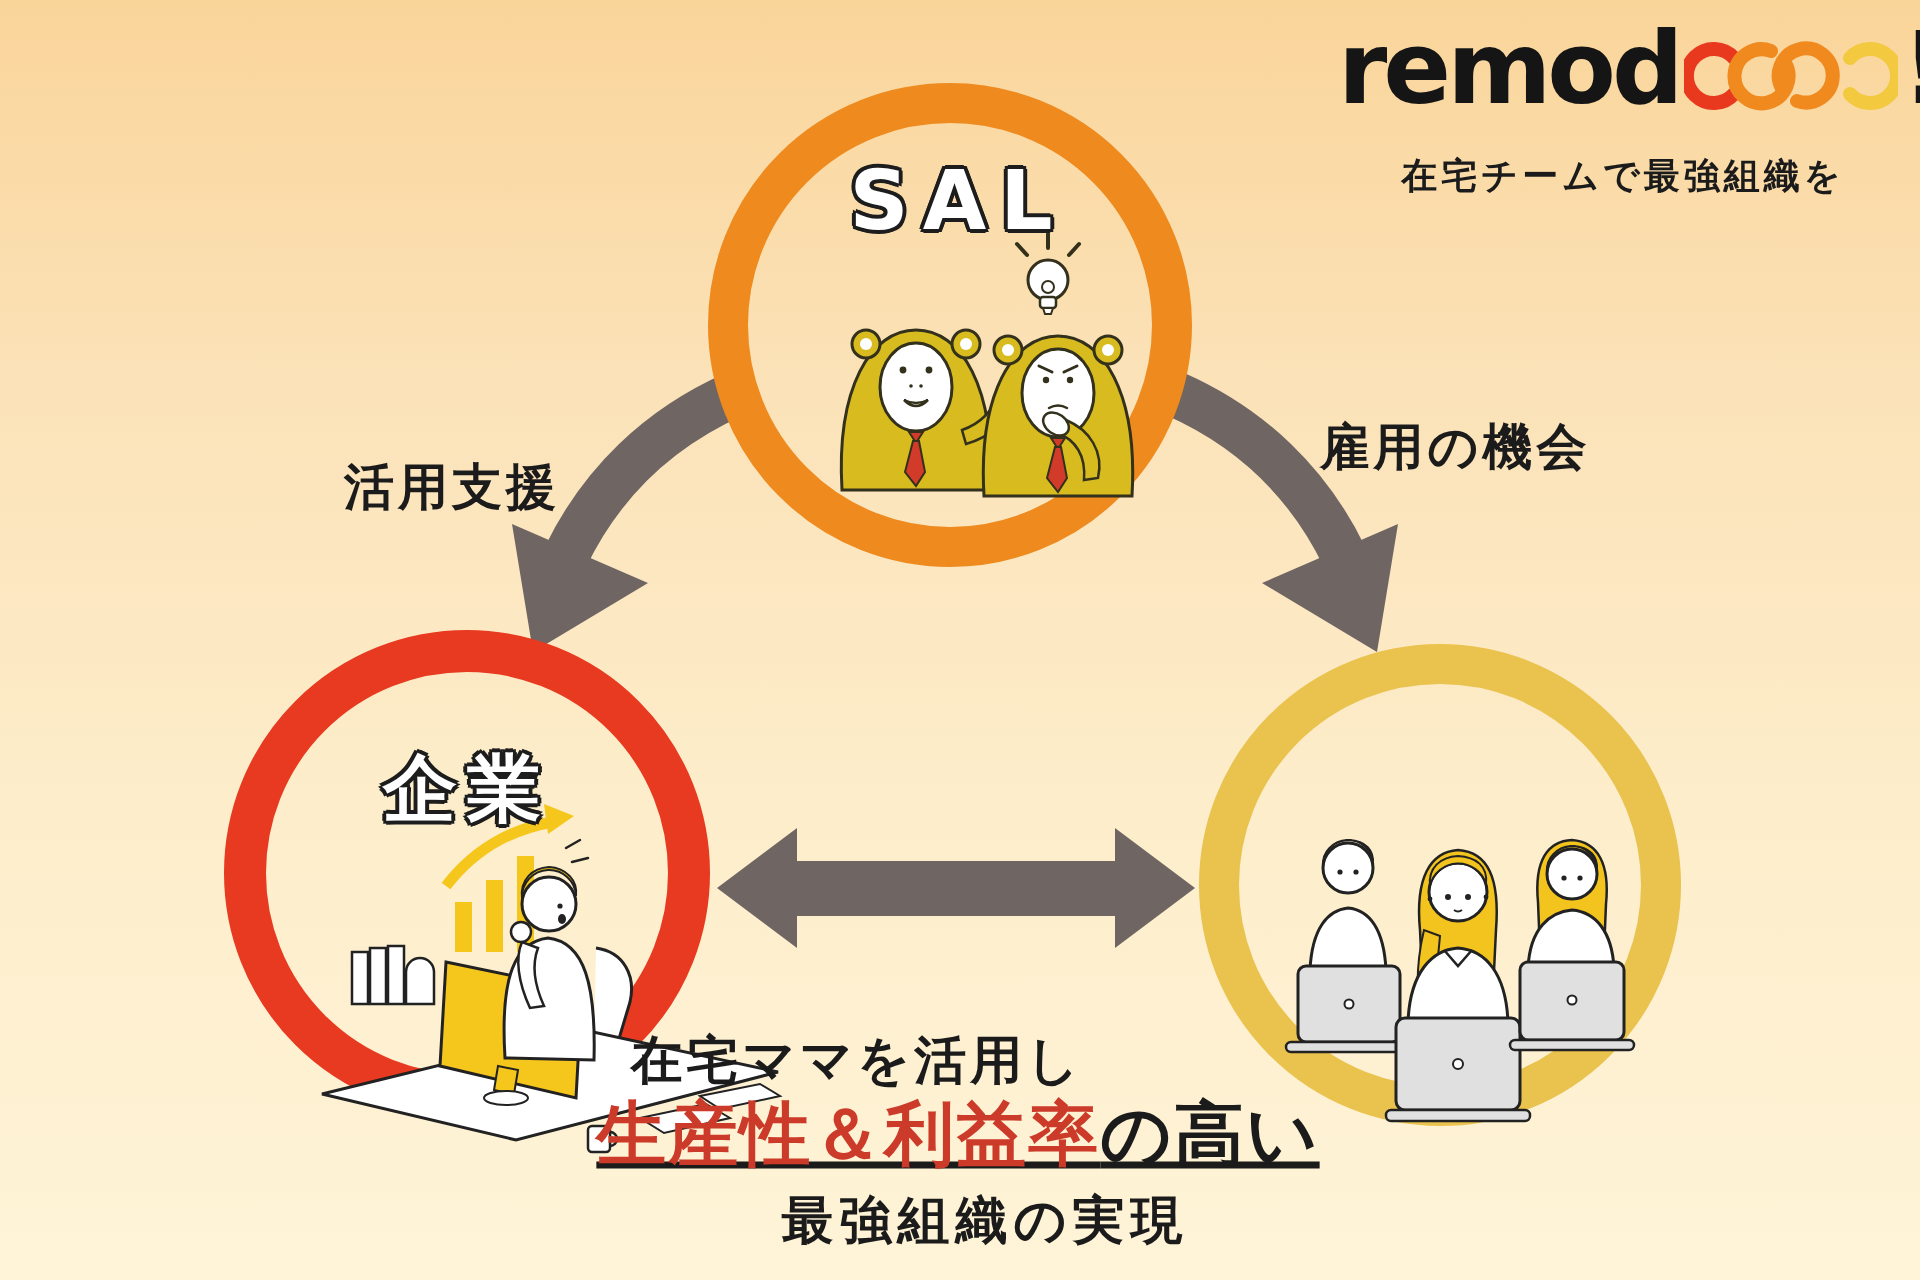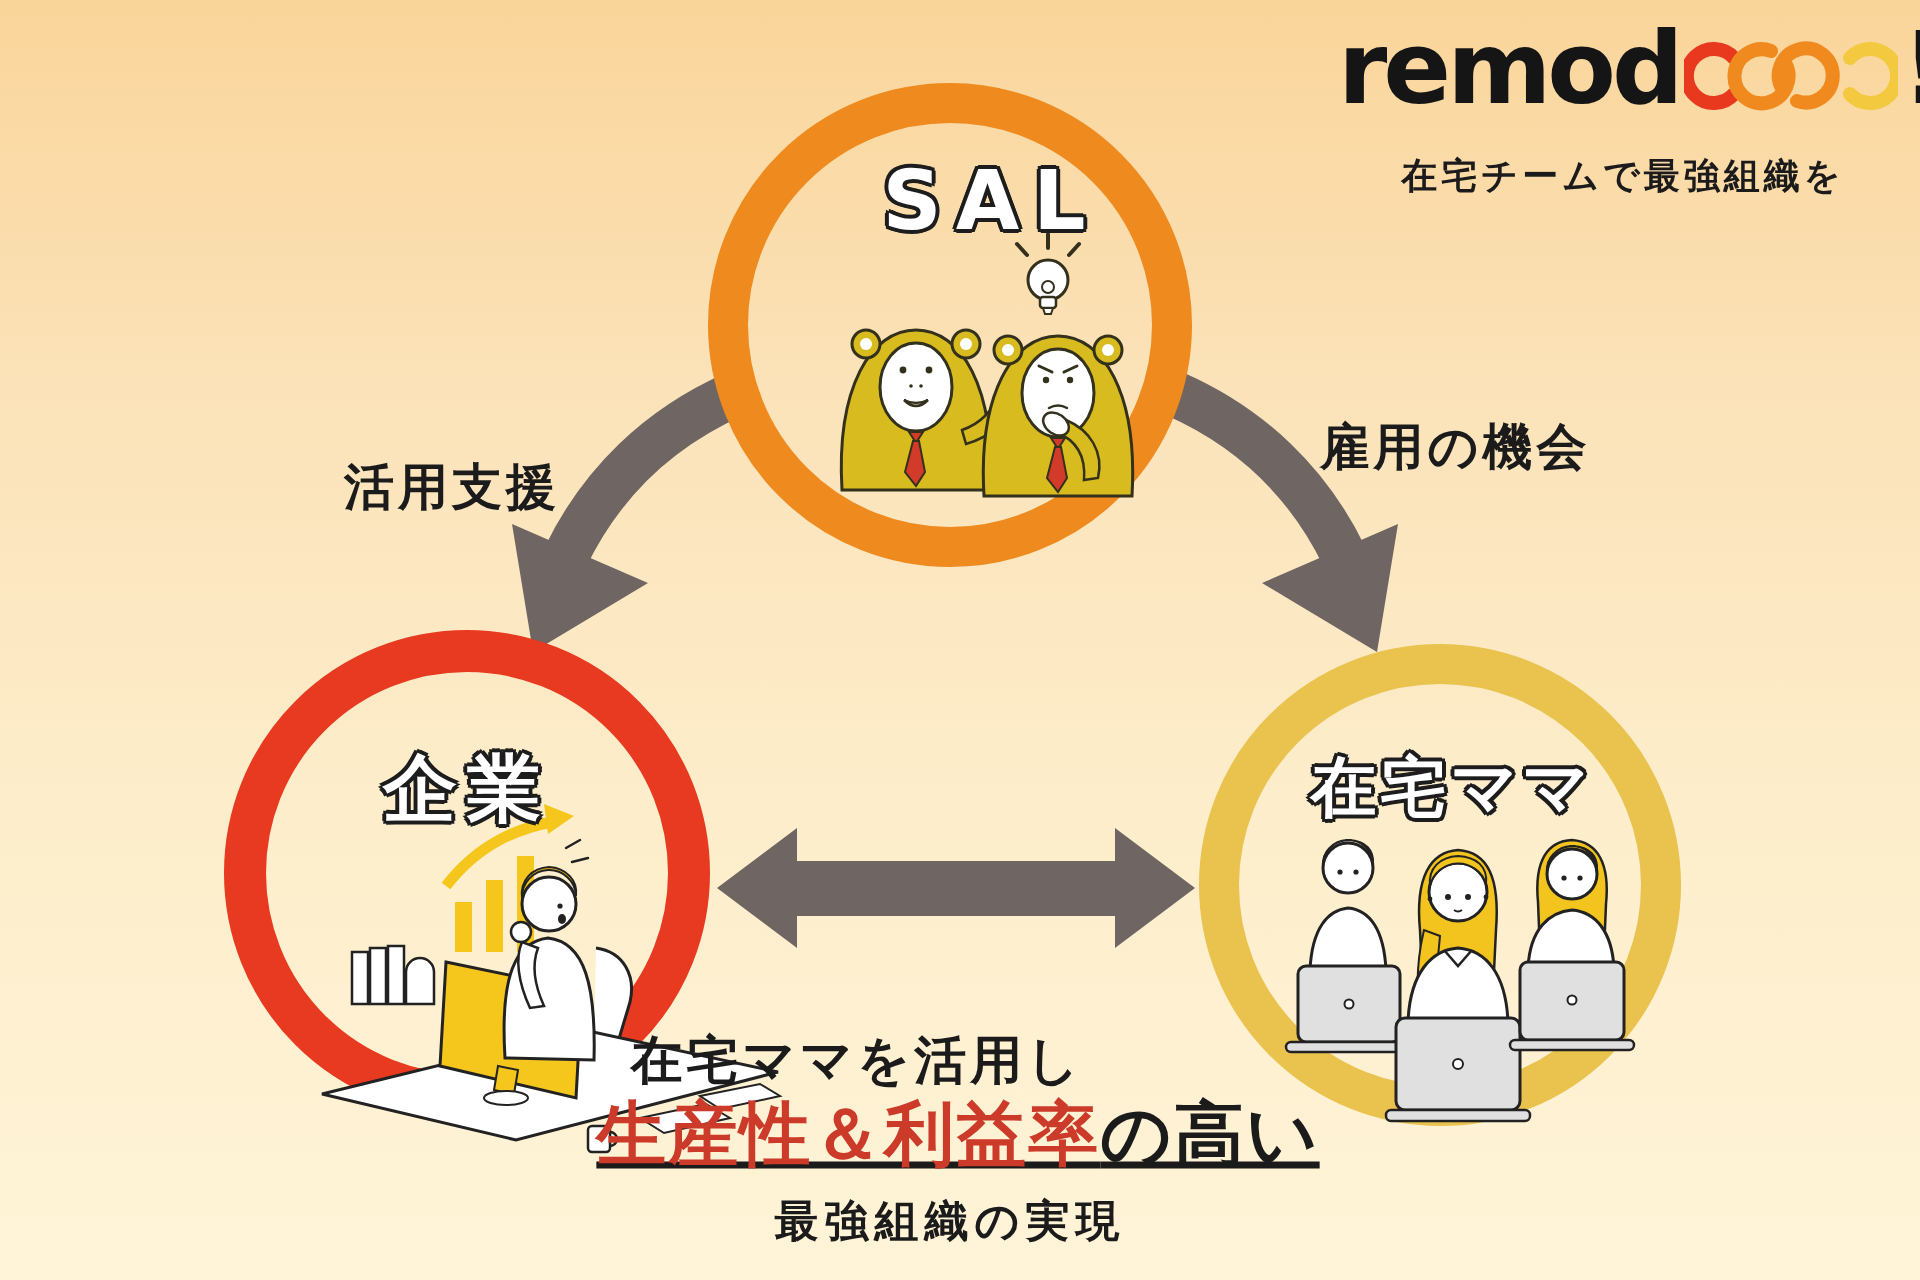--- a/index.html
+++ b/index.html
@@ -12,30 +12,30 @@
   .t{
     position:absolute;transform:translate(-50%,-50%);
     font-weight:bold;color:#1b1b1b;white-space:nowrap;line-height:1.1;
   }
   .outline{
     color:#ffffff;
     text-shadow:
       4px 0 0 #1d1d1d,-4px 0 0 #1d1d1d,0 4px 0 #1d1d1d,0 -4px 0 #1d1d1d,
       3px 3px 0 #1d1d1d,-3px 3px 0 #1d1d1d,3px -3px 0 #1d1d1d,-3px -3px 0 #1d1d1d;
   }
-  .sal-label{left:958px;top:201px;font-size:82px;letter-spacing:14px;margin-left:33px;}
+  .sal-label{left:958px;top:201px;font-size:82px;letter-spacing:14px;}
   .company-label{left:467px;top:789px;font-size:74px;letter-spacing:10px;}
   .mama-label{left:1452px;top:788px;font-size:66px;letter-spacing:4px;}
   .edge-l1{left:451px;top:407px;font-size:50px;letter-spacing:4px;}
   .edge-l2{left:452px;top:487px;font-size:50px;letter-spacing:4px;text-align:right;}
   .edge-r{left:1455px;top:447px;font-size:50px;letter-spacing:4px;}
   .f1{left:857px;top:1061px;font-size:52px;letter-spacing:4px;text-align:right;}
   .f2{left:958px;top:1134px;font-size:70px;letter-spacing:2px;text-decoration:underline;}
   .f2 .hl{color:#CC3B2A;}
-  .f3{left:950px;top:1221px;font-size:44px;letter-spacing:6px;}
+  .f3{left:985px;top:1221px;font-size:52px;letter-spacing:6px;}
   .logo-row{
     position:absolute;left:1338px;top:16px;display:flex;align-items:flex-end;
   }
   .brand{font-size:100px;font-weight:bold;letter-spacing:-4px;color:#151515;line-height:1.05;}
   .brand-exclaim{font-size:100px;font-weight:bold;color:#151515;line-height:1.05;margin-left:4px;}
   .logo-rings{margin:0 0 10px 4px;}
   .tagline{
     position:absolute;left:1393px;top:152px;width:460px;text-align:center;
     font-size:36px;font-weight:bold;letter-spacing:4px;color:#1b1b1b;
   }
@@ -197,21 +197,20 @@
       <path d="M 87 10 A 27 27 0 1 0 101 22" fill="none" stroke="#F08A1F" stroke-width="14" stroke-linecap="round"></path>
       <path d="M 113 60 A 27 27 0 1 0 99 49" fill="none" stroke="#F08A1F" stroke-width="14" stroke-linecap="round"></path>
       <path d="M 166 17 A 27 27 0 1 1 166 53" fill="none" stroke="#F2C93F" stroke-width="14" stroke-linecap="round"></path>
     </svg>
     <span class="brand-exclaim">!</span>
   </div>
   <div class="tagline">在宅チームで最強組織を</div>
 
   <div class="t outline sal-label">SAL</div>
   <div class="t outline company-label">企業</div>
-  <div class="t outline mama-label">在宅ママ</div>
 
   <div class="t edge-l2">活用支援</div>
   <div class="t edge-r">雇用の機会</div>
 
   <div class="t f1">在宅ママを活用し</div>
   <div class="t f2"><span class="hl">生産性＆利益率</span><span>の高い</span></div>
   <div class="t f3">最強組織の実現</div>
 
 </div>
 

